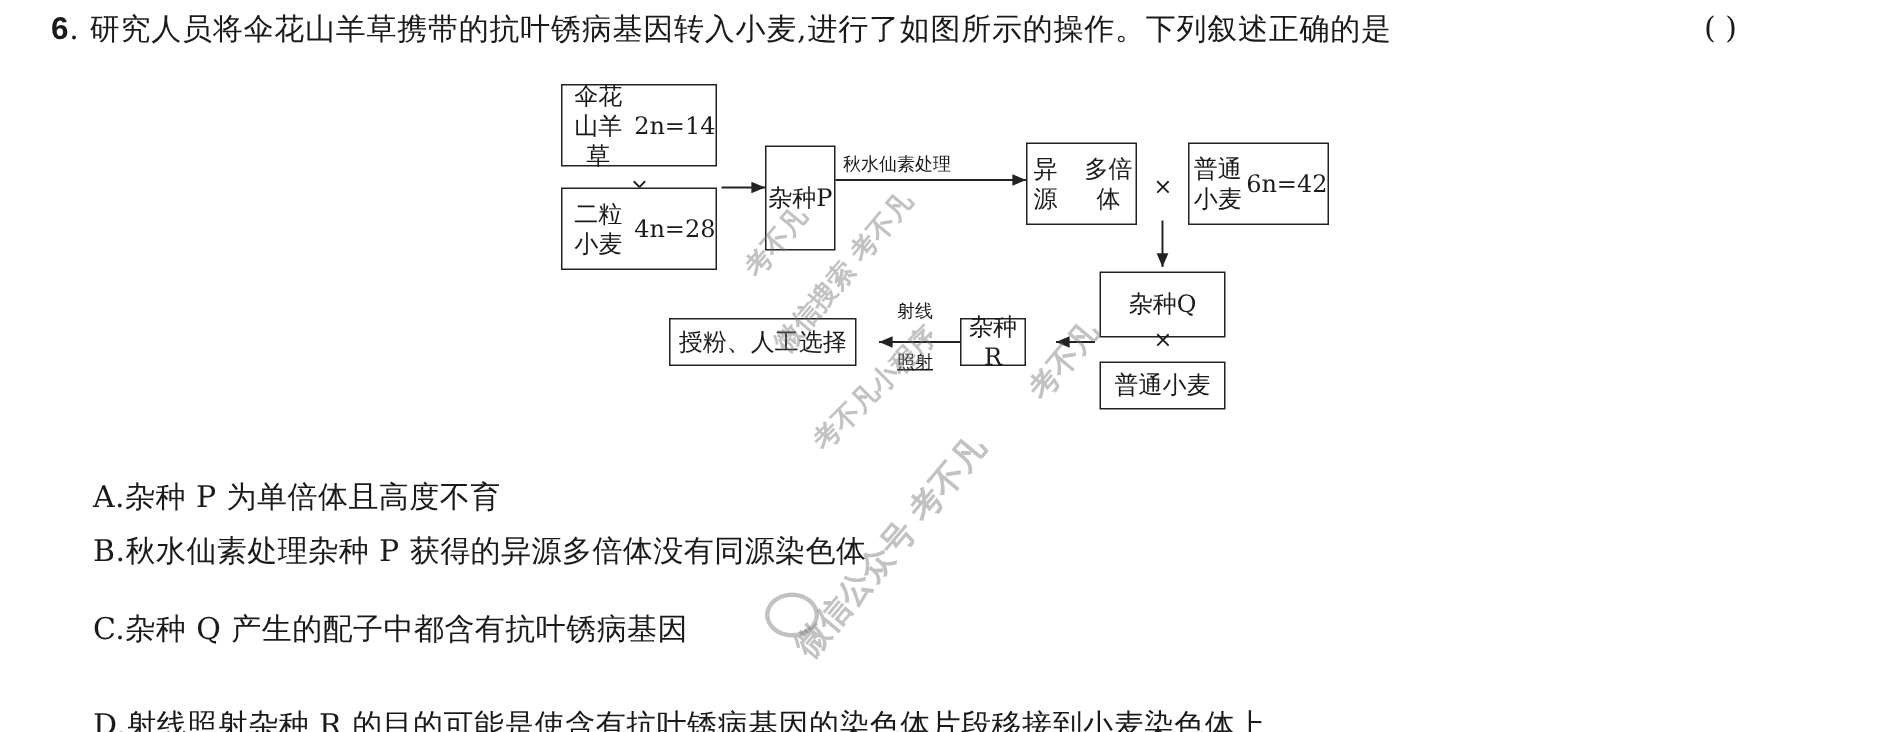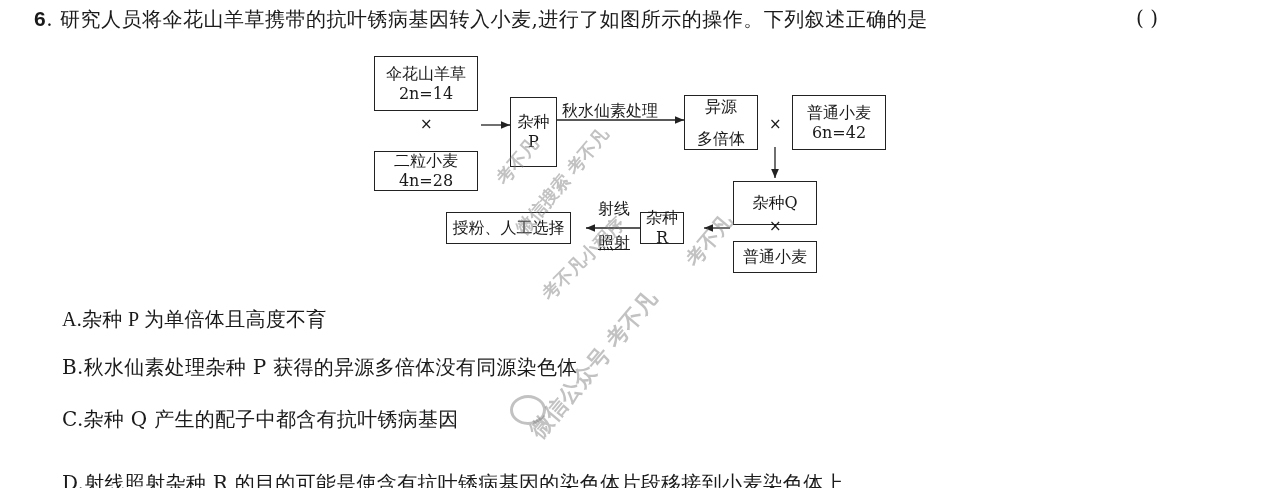--- a/index.html
+++ b/index.html
@@ -2,23 +2,23 @@
 <html><head>
 <meta charset="utf-8">
 <style>
   html, body { margin: 0; padding: 0; background: #ffffff; }
   body { width: 1262px; height: 488px; position: relative; overflow: hidden;
          font-family: "DejaVu Serif", "Liberation Serif", serif; color: #1a1a1a; }
   .stem { position: absolute; left: 34px; top: 6px; font-size: 20px; white-space: nowrap; letter-spacing: 0.5px; }
   .qnum { font-family: "Liberation Sans", "DejaVu Sans", sans-serif; font-weight: bold; font-size: 21px; }
   .paren { position: absolute; top: 6px; font-size: 20px; }
   .box { position: absolute; border: 1.5px solid #222; background: #fff; box-sizing: border-box;
-         font-size: 16px; text-align: center; line-height: 20px; display: flex; flex-direction: column;
+         font-size: 16px; text-align: center; line-height: 20px; display: flex; flex-direction: row;
          justify-content: center; align-items: center; }
-  .lbl { position: absolute; font-size: 16px; white-space: nowrap; text-align: center; }
+  .lbl { position: absolute; font-size: 12px; white-space: nowrap; text-align: center; }
   .x { position: absolute; font-size: 15px; font-family: "DejaVu Sans", sans-serif; }
   .opt { position: absolute; left: 62px; font-size: 20px; white-space: nowrap; letter-spacing: 0.3px; }
   svg.lines { position: absolute; left: 0; top: 0; }
   .wm { position: absolute; color: rgba(120,120,120,0.45); font-family: "DejaVu Sans", sans-serif;
         font-weight: bold; white-space: nowrap; transform-origin: left center; }
 </style>
 </head>
 <body>
 
 <div class="stem">
@@ -37,21 +37,21 @@
   <line x1="775" y1="147" x2="775" y2="178" stroke="#222" stroke-width="1.3" marker-end="url(#ah)"></line>
   <line x1="730" y1="228" x2="704" y2="228" stroke="#222" stroke-width="1.3" marker-end="url(#ah)"></line>
   <line x1="640" y1="228" x2="586" y2="228" stroke="#222" stroke-width="1.3" marker-end="url(#ah)"></line>
 </svg>
 
 <div class="box" style="left:374px;top:56px;width:104px;height:55px;">
   <span>伞花山羊草</span>
   <span>2n=14</span>
 </div>
 <div class="x" style="left:420px;top:115px;">×</div>
-<div class="box" style="left:374px;top:151px;width:104px;height:40px;">
+<div class="box" style="left:374px;top:125px;width:104px;height:55px;">
   <span>二粒小麦</span>
   <span>4n=28</span>
 </div>
 
 <div class="box" style="left:510px;top:97px;width:47px;height:70px;">
   <span>杂种</span>
   <span>P</span>
 </div>
 <div class="lbl" style="left:562px;top:101px;">秋水仙素处理</div>
 
@@ -76,21 +76,21 @@
 <div class="box" style="left:640px;top:212px;width:44px;height:32px;">
   <span>杂种R</span>
 </div>
 <div class="lbl" style="left:598px;top:199px;">射线</div>
 <div class="lbl" style="left:598px;top:233px;text-decoration:underline;">照射</div>
 
 <div class="box" style="left:446px;top:212px;width:125px;height:32px;">
   <span>授粉、人工选择</span>
 </div>
 
-<div class="opt" style="top:306px;font-family:Liberation Serif, serif;">
+<div class="opt" style="top:318px;">
   <span>A.</span><span>杂种 P 为单倍体且高度不育</span>
 </div>
 <div class="opt" style="top:354px;">
   <span>B.</span><span>秋水仙素处理杂种 P 获得的异源多倍体没有同源染色体</span>
 </div>
 <div class="opt" style="top:406px;">
   <span>C.</span><span>杂种 Q 产生的配子中都含有抗叶锈病基因</span>
 </div>
 <div class="opt" style="top:470px;">
   <span>D.</span><span>射线照射杂种 R 的目的可能是使含有抗叶锈病基因的染色体片段移接到小麦染色体上</span>

